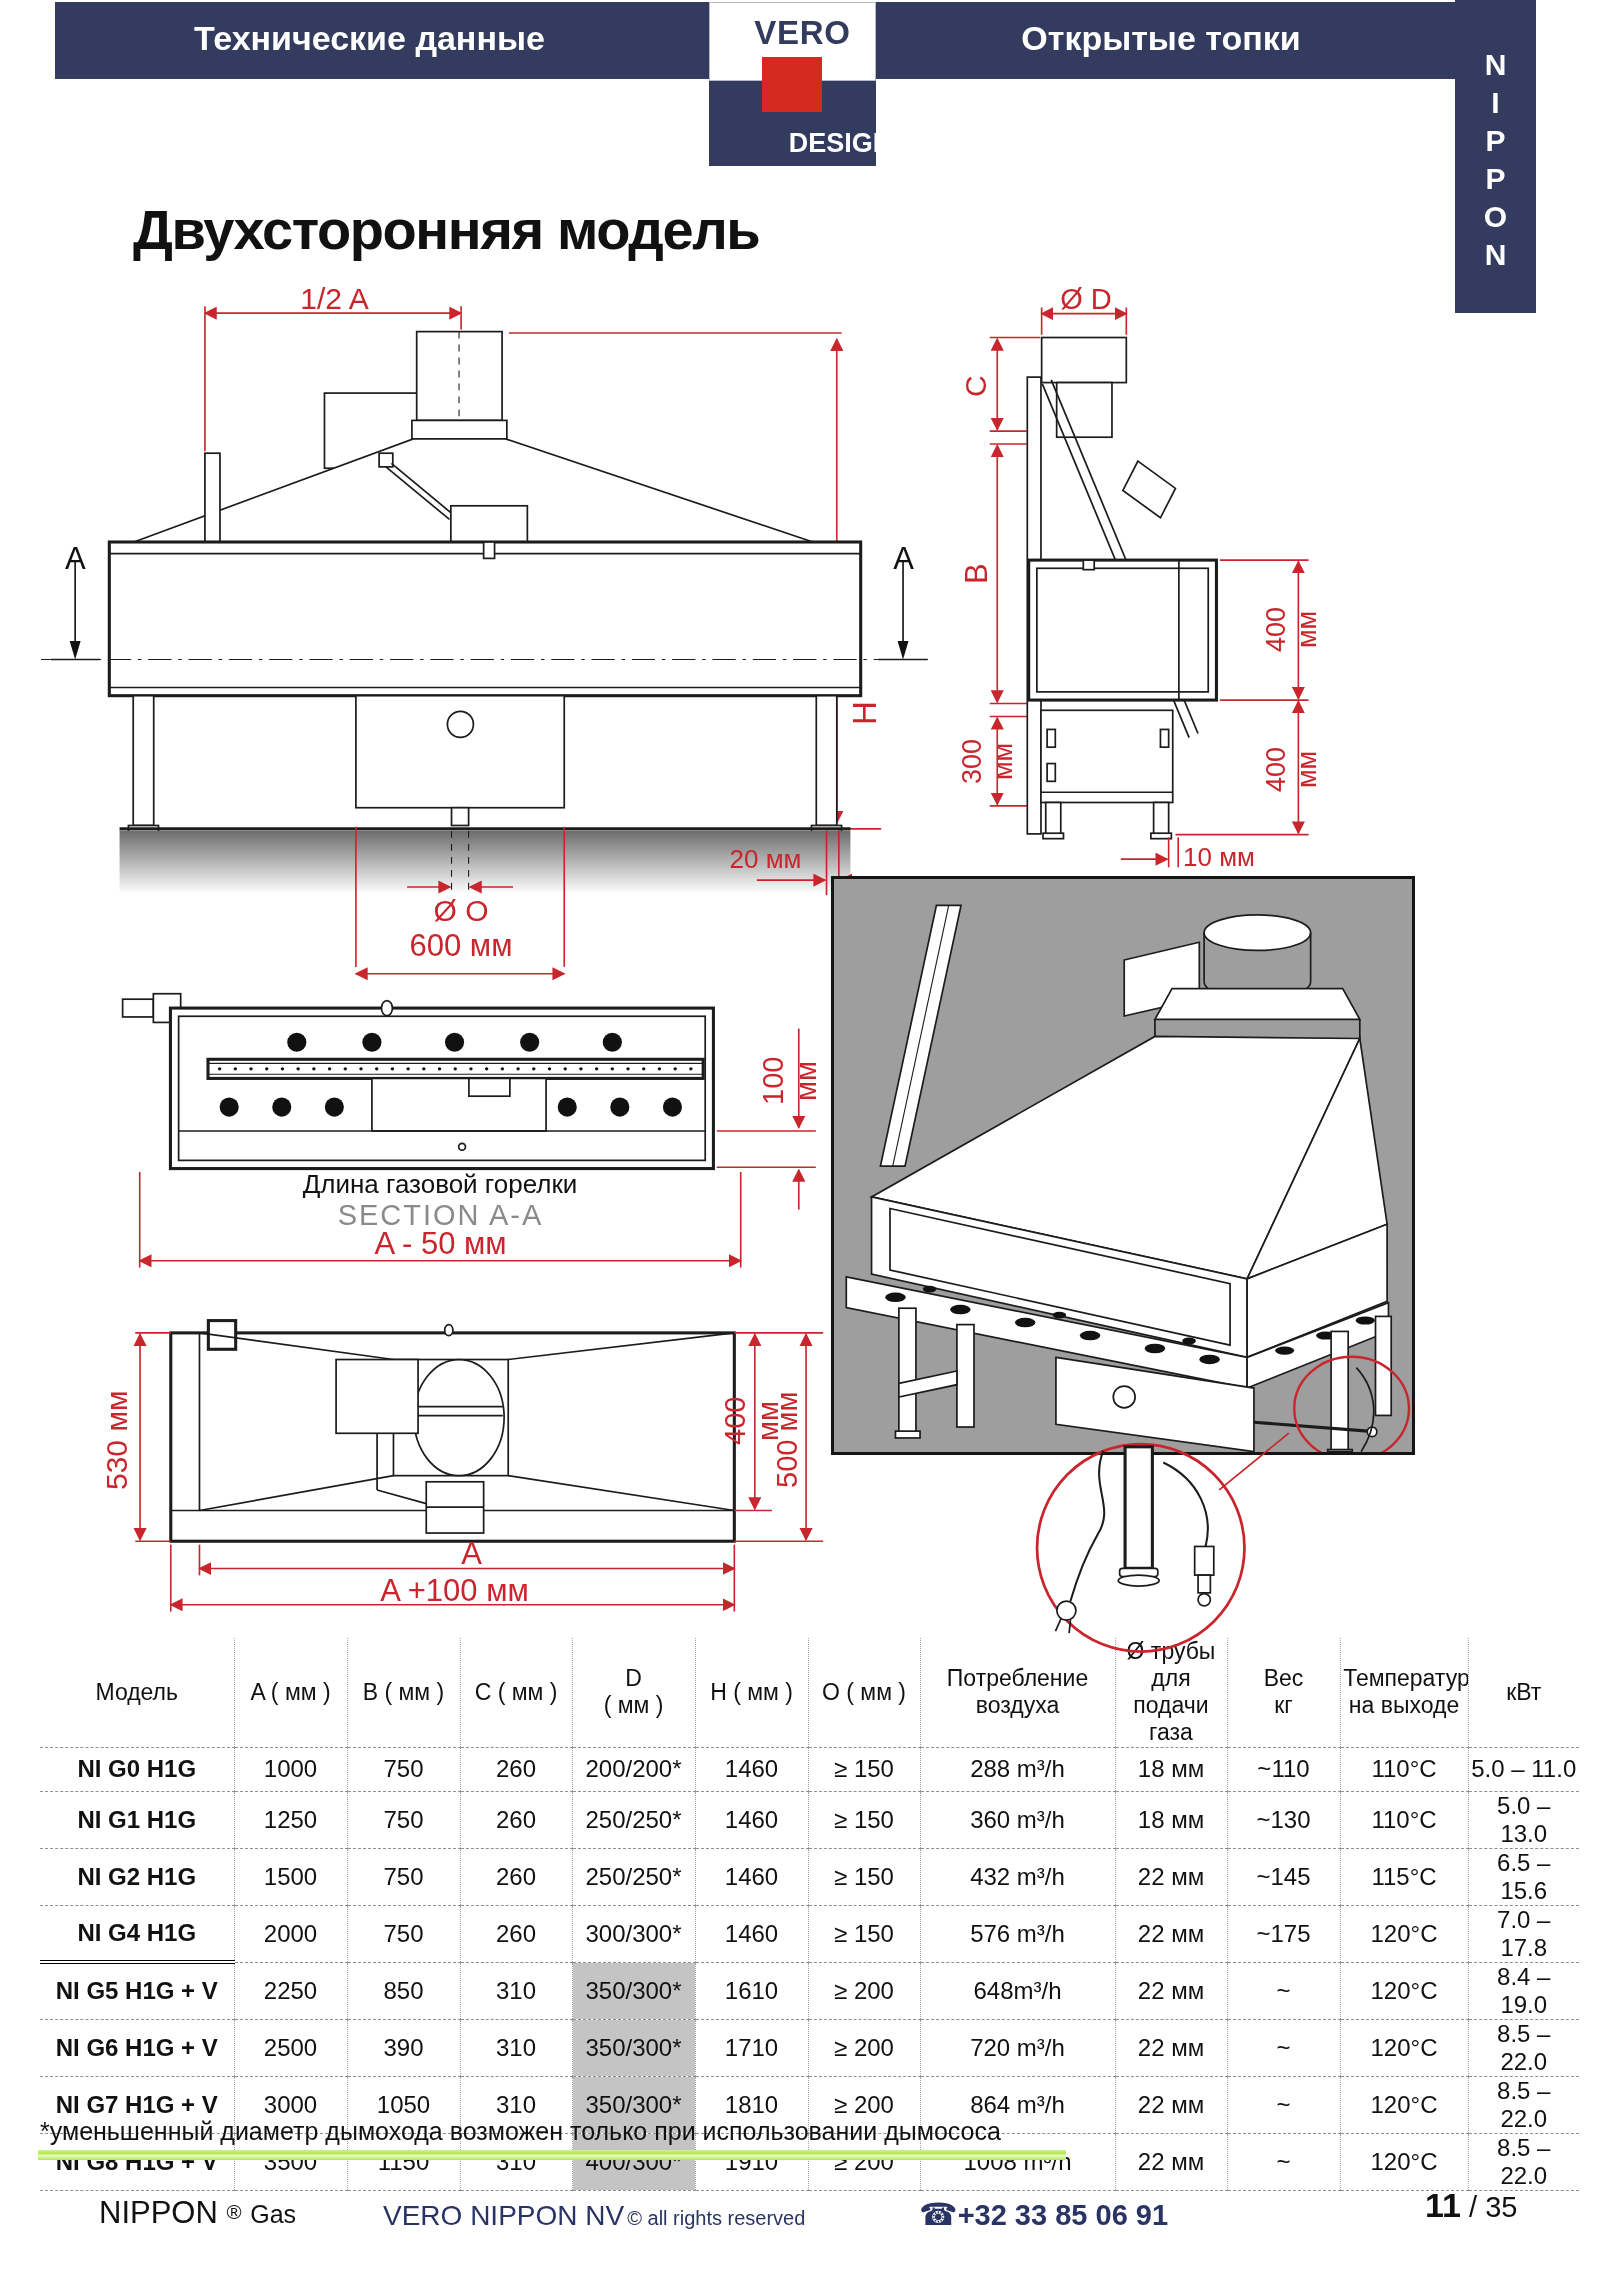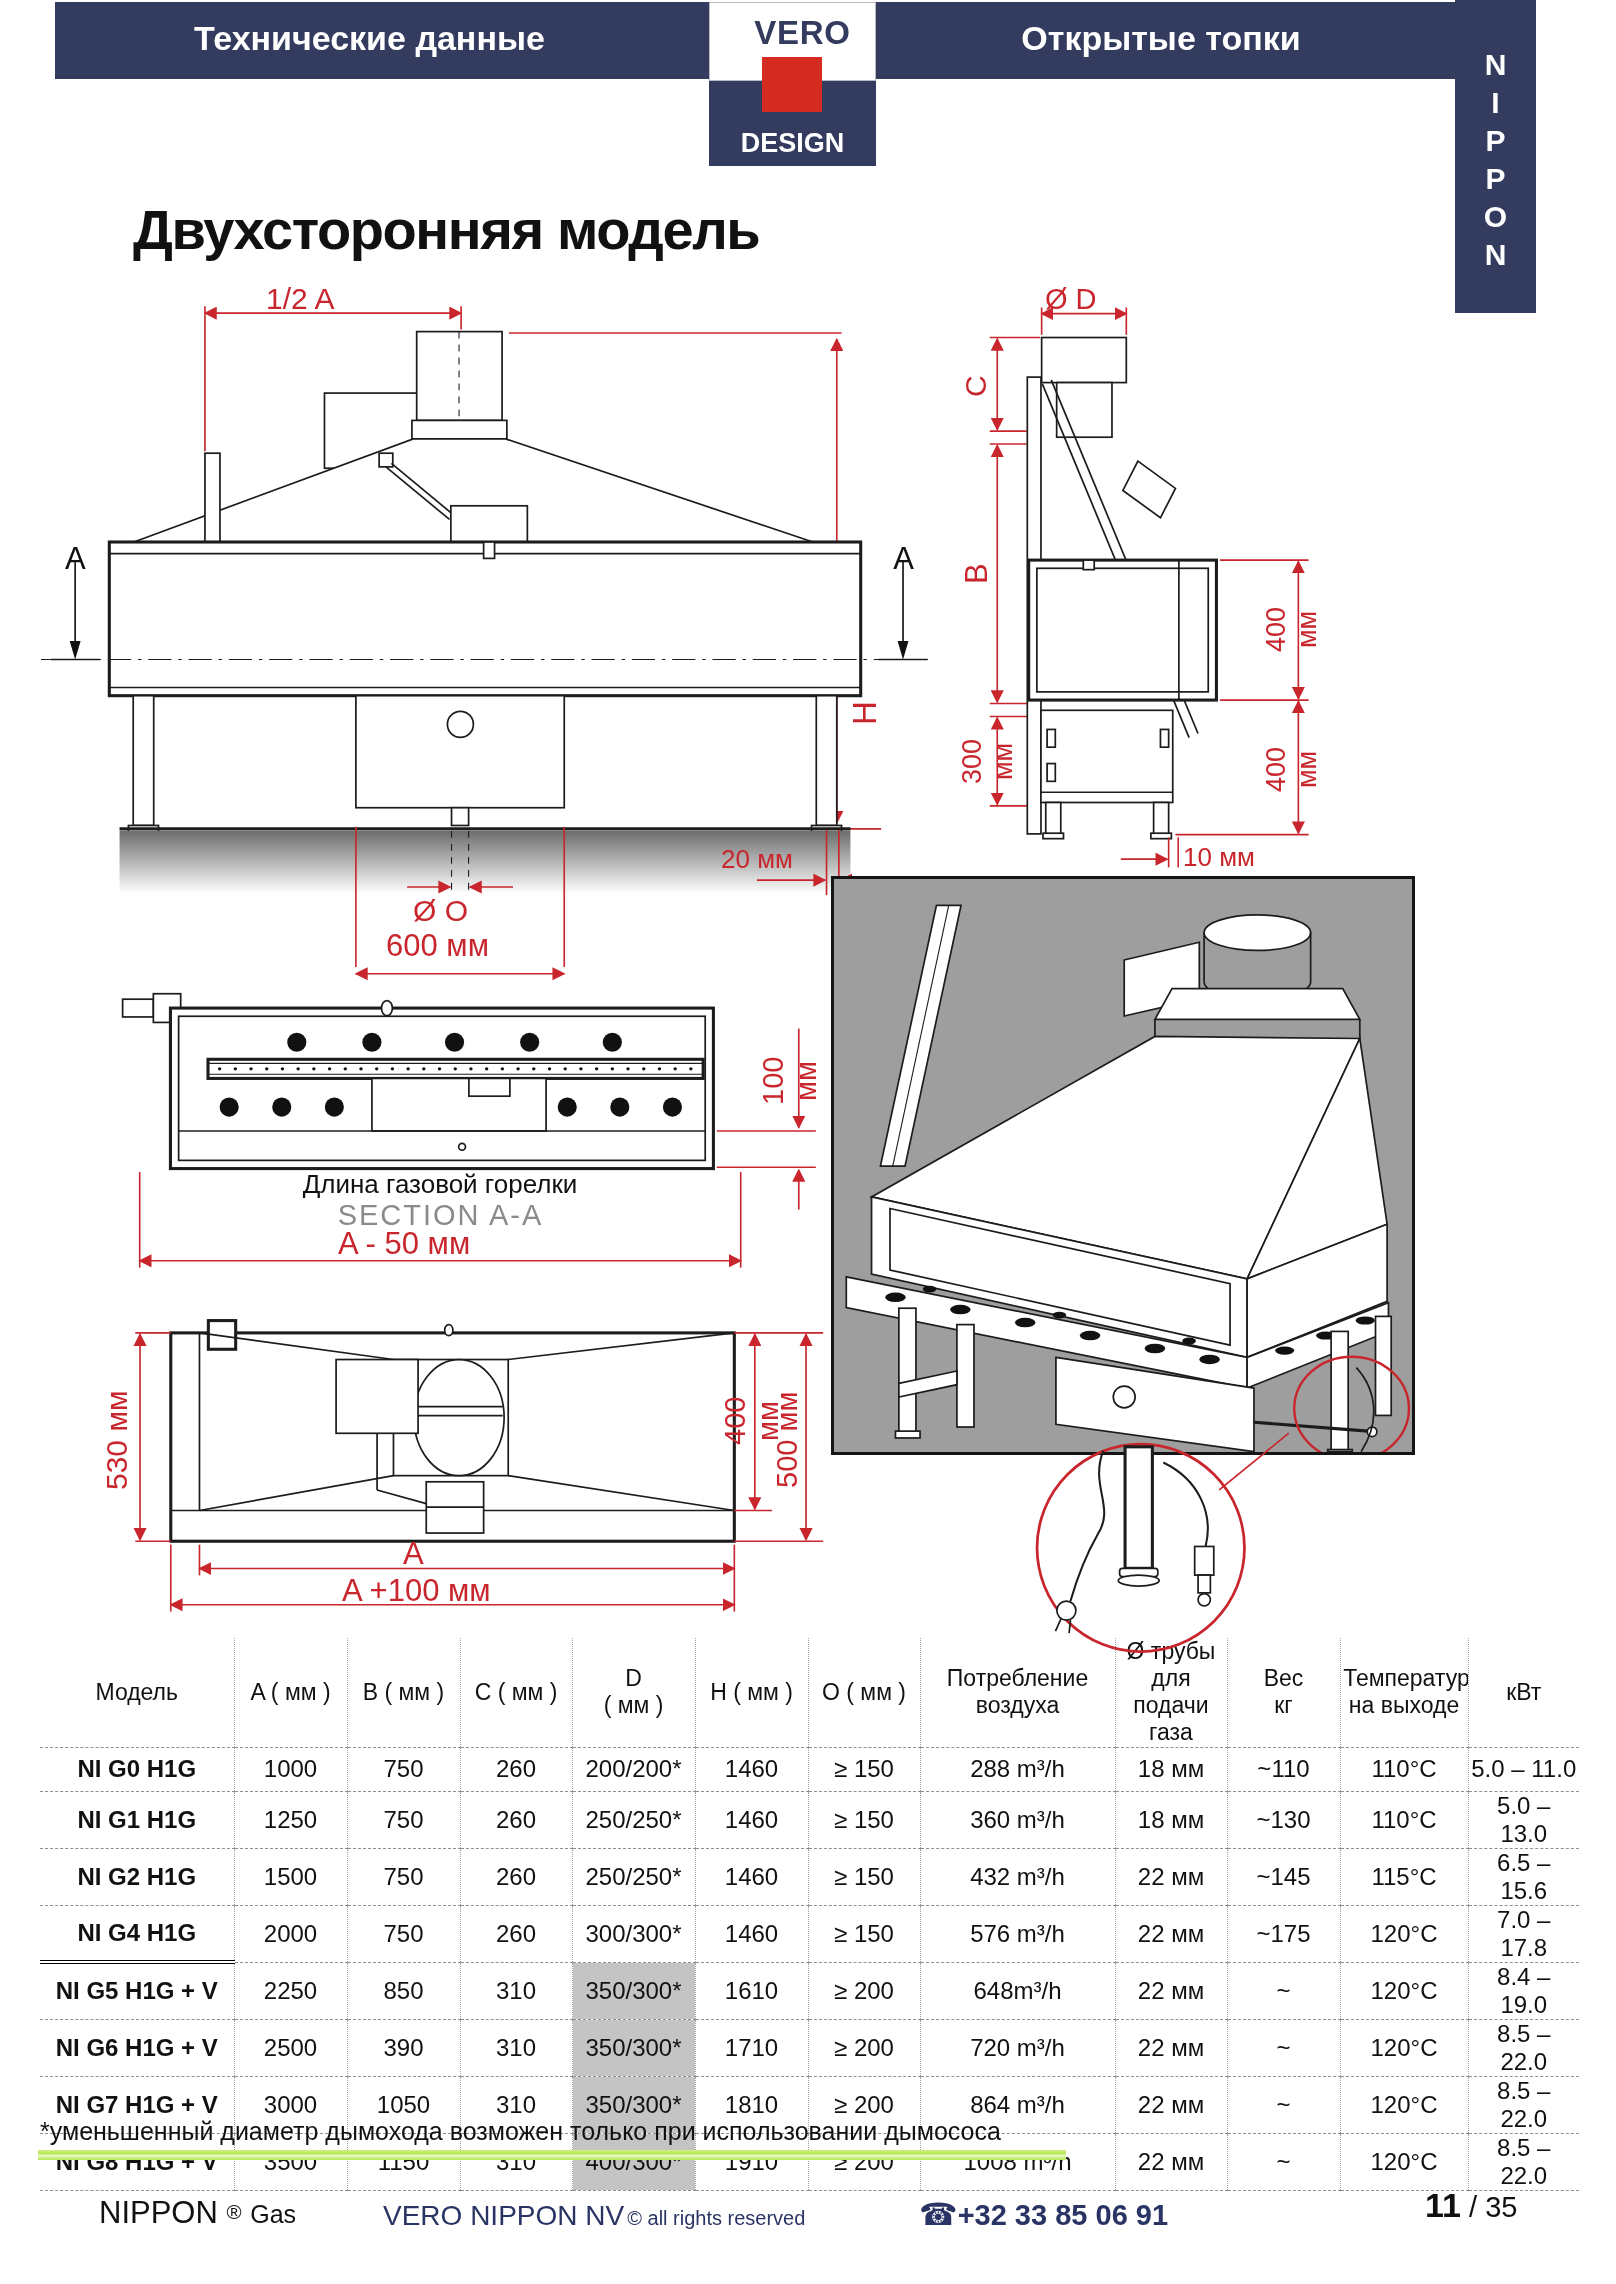--- a/index.html
+++ b/index.html
@@ -18,39 +18,39 @@
             align-items:center; padding-top:46px; box-sizing:border-box; }
   .nippon div { color:#fff; font-size:30px; font-weight:700; line-height:38px; }
   .logo { position:absolute; left:709px; top:2px; width:167px; height:164px; }
   .logo .white { position:absolute; left:0; top:0; width:167px; height:79px; background:#fff;
                  border:0.7px solid #b9b9c4; box-sizing:border-box; }
   .logo .blue  { position:absolute; left:0; top:79px; width:167px; height:85px;
                  background:var(--navy,#333c5e); }
   .logo .vero   { position:absolute; left:12px; top:12.3px; width:163px; text-align:center;
                   color:var(--navy,#333c5e); font-size:33px; font-weight:700; letter-spacing:0.7px; }
   .logo .design { position:absolute; left:0; bottom:6.8px; width:167px; text-align:center;
-                  color:#fff; font-size:27px; font-weight:700; }
+                  color:#fff; font-size:27px; font-weight:700;padding-left:48px; }
   .logo .redrect { position:absolute; left:53px; top:55px; width:60px; height:55px;
                    background:var(--logo-red,#d52a20); }
 
   .page-title { position:absolute; left:133px; top:197px; font-size:56px; font-weight:700;
                 letter-spacing:-1.4px; }
 
   
   .ln   { stroke:#1c1c1c; stroke-width:2.5; fill:none; }
   .lnf  { stroke:#1c1c1c; stroke-width:2.5; fill:#fff; }
   .thk  { stroke-width:4.5; }
   .thin { stroke-width:1.6; }
   .dash { stroke-dasharray:10 9; }
   .dashdot { stroke-dasharray:34 10 5 10; stroke-width:1.8; }
   .dim  { stroke:var(--red,#c8262c); stroke-width:2.4; fill:none; }
   .blk  { fill:#111; stroke:none; }
   .redln { stroke:var(--red,#c8262c); fill:none; }
   .arrfill { fill:var(--red,#c8262c); }
-  .dlabel { position:absolute; color:var(--red,#c8262c); font-size:30px; text-align:left; }
+  .dlabel { position:absolute; color:var(--red,#c8262c); font-size:30px; text-align:center; }
   .dlabel-black { position:absolute; color:#111; font-size:31px; text-align:center; }
   .vlab { position:absolute; writing-mode:vertical-rl; transform:rotate(180deg);
           color:var(--red,#c8262c); font-size:30px; text-align:center; }
   .graybox { position:absolute; left:831px; top:876px; width:584px; height:579px;
              background:var(--box-gray,#9e9e9e); border:3.4px solid #151515; box-sizing:border-box; }
   .seclab { color:var(--section-gray,#8a8a8a); letter-spacing:2px; }
 
   
   .dtable { position:absolute; left:40px; top:1638px; border-collapse:collapse;
             table-layout:fixed; width:1537px; }

